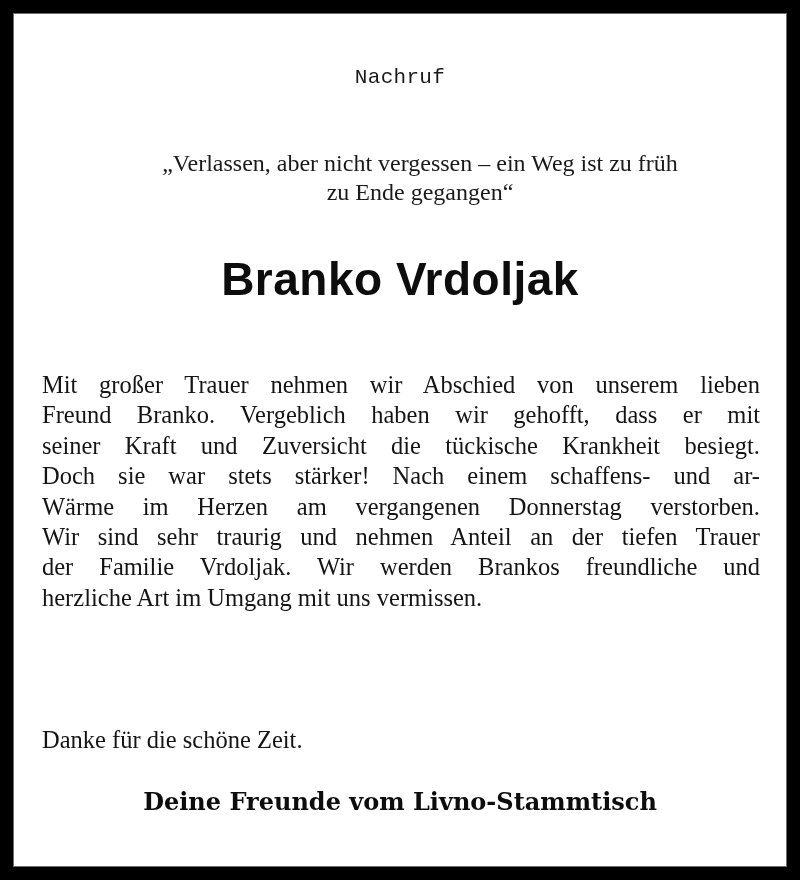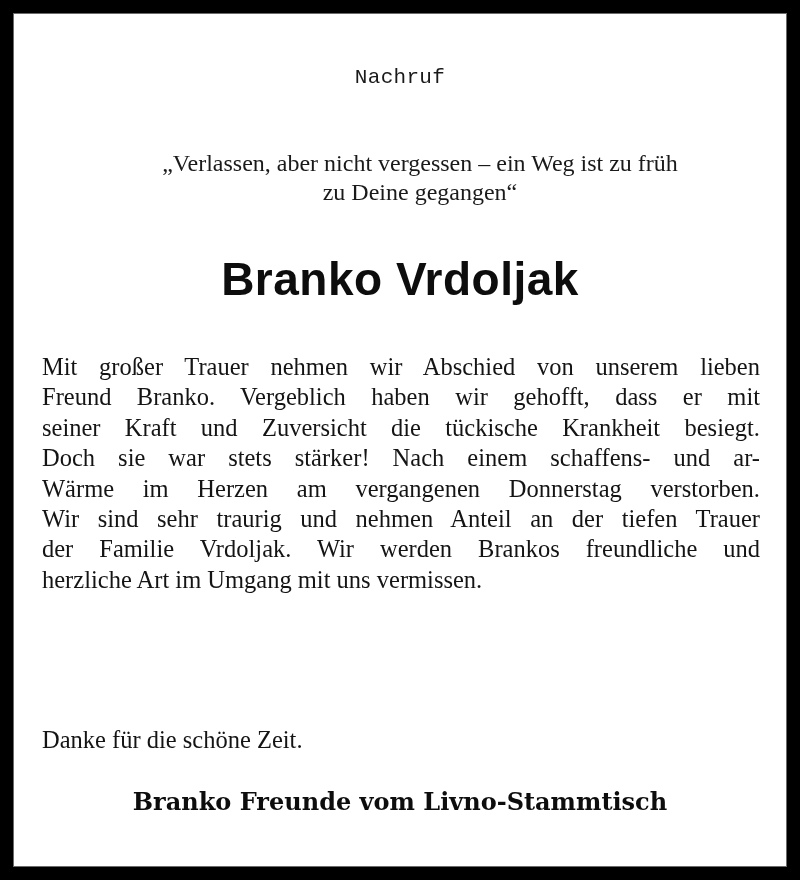--- a/index.html
+++ b/index.html
@@ -55,21 +55,21 @@
       width: 100%;
       text-align: center;
       font-family: Liberation Sans, sans-serif;
       font-weight: bold;
       font-size: 46px;
       letter-spacing: 0.5px;
       color: #0d0d0d;
     }
     .body-text {
       position: absolute;
-      top: 338px;
+      top: 356px;
       left: 28px;
       width: 718px;
       font-family: "Liberation Serif", serif;
       font-size: 24.5px;
       line-height: 30.4px;
       color: #141414;
     }
     .body-text .line {
       display: block;
       text-align: justify;
@@ -101,32 +101,32 @@
     }
   </style>
 </head>
 <body>
 
 <div class="frame">
   <div class="heading">Nachruf</div>
 
   <div class="quote">
     <span>„Verlassen, aber nicht vergessen – ein Weg ist zu früh</span>
-    <span>zu Deine gegangen“</span>
+    <span>zu Ende gegangen“</span>
   </div>
 
   <div class="name">Branko Vrdoljak</div>
 
   <div class="body-text">
     <span class="line">Mit großer Trauer nehmen wir Abschied von unserem lieben</span>
     <span class="line">Freund Branko. Vergeblich haben wir gehofft, dass er mit</span>
     <span class="line">seiner Kraft und Zuversicht die tückische Krankheit besiegt.</span>
     <span class="line">Doch sie war stets stärker! Nach einem schaffens- und ar-</span>
     <span class="line">Wärme im Herzen am vergangenen Donnerstag verstorben.</span>
     <span class="line">Wir sind sehr traurig und nehmen Anteil an der tiefen Trauer</span>
     <span class="line">der Familie Vrdoljak. Wir werden Brankos freundliche und</span>
     <span class="line last">herzliche Art im Umgang mit uns vermissen.</span>
   </div>
 
   <div class="thanks">Danke für die schöne Zeit.</div>
 
-  <div class="signature">Branko Freunde vom Livno-Stammtisch</div>
+  <div class="signature">Deine Freunde vom Livno-Stammtisch</div>
 </div>
 
 </body></html>

